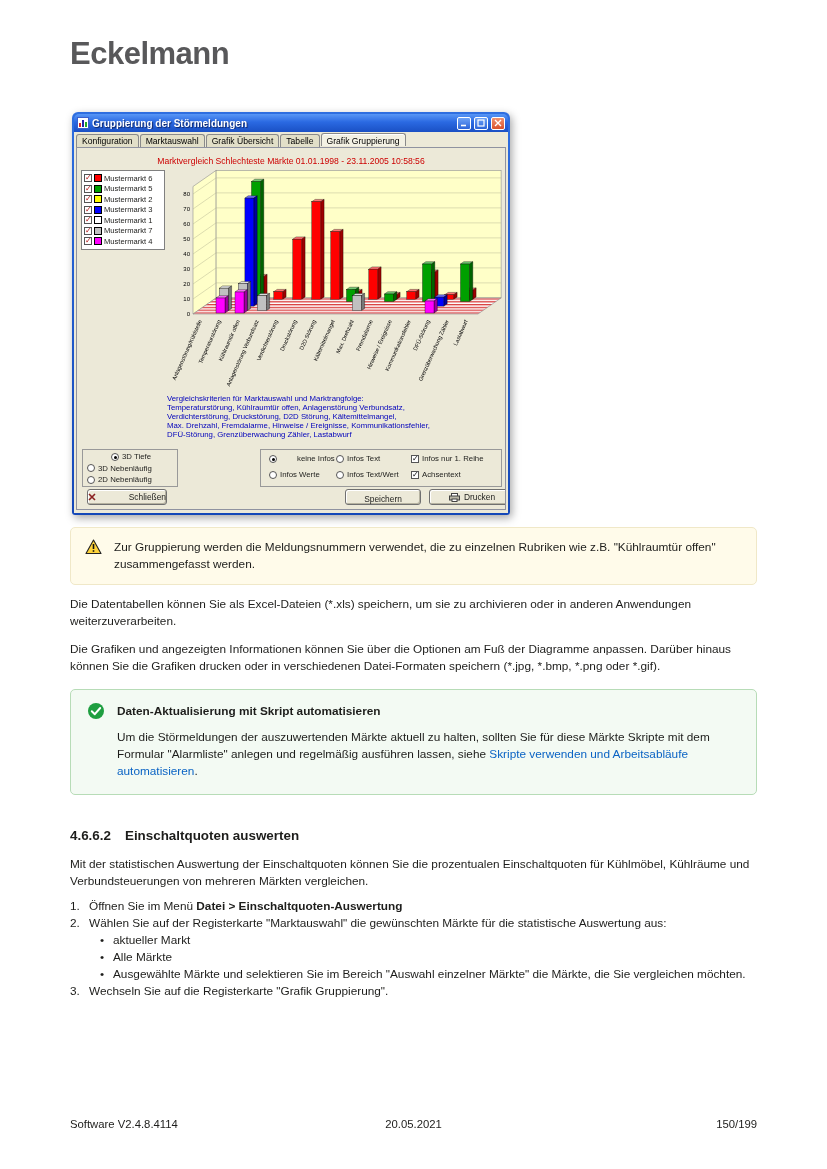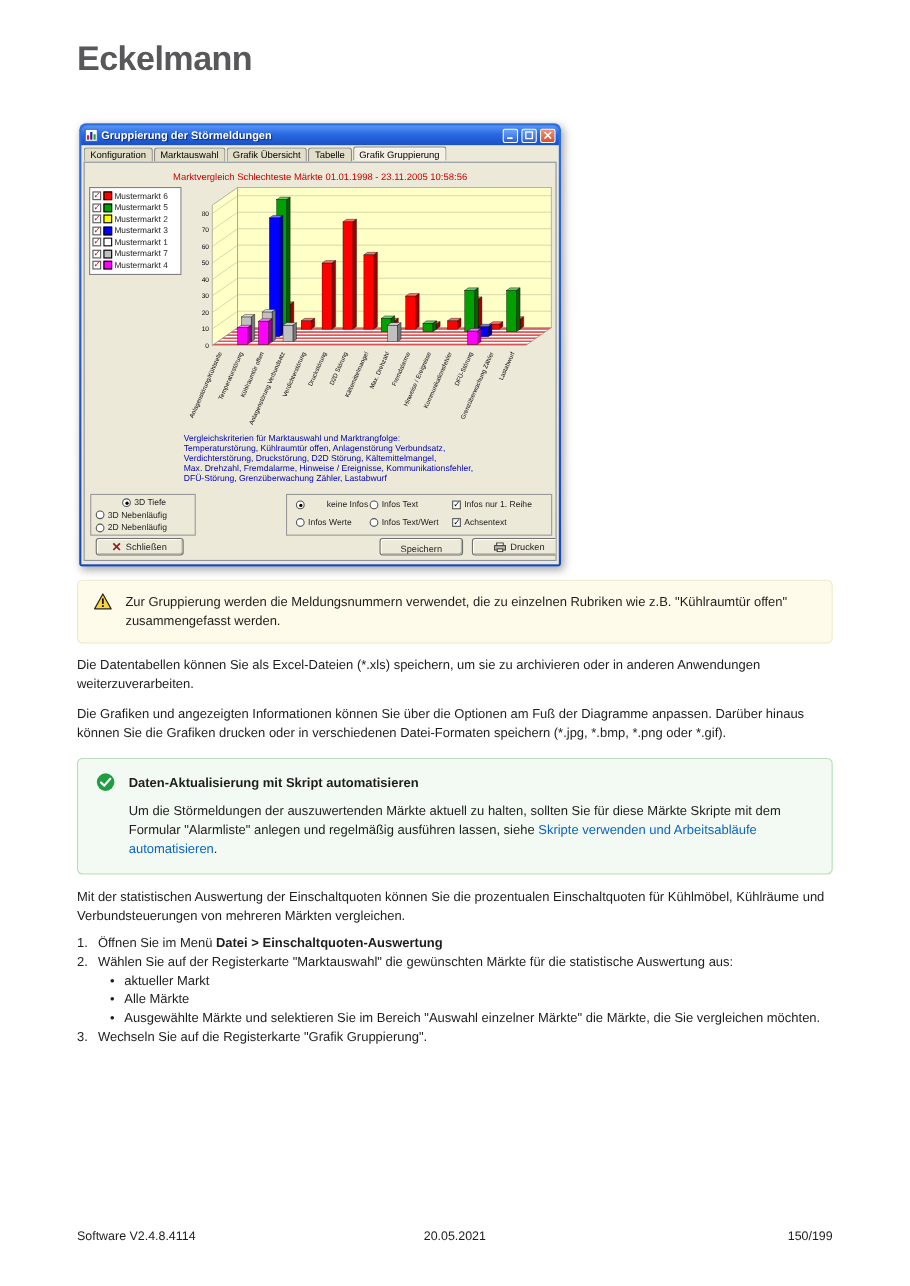--- a/index.html
+++ b/index.html
@@ -44,21 +44,21 @@
   .opt-box1{left:5px;width:96px;}
   .opt-box2{left:183px;right:3px;}
   .ctl-row{display:flex;align-items:center;gap:3px;position:absolute;}
   .radio{width:8px;height:8px;border-radius:50%;border:1px solid #555;background:#fff;position:relative;flex:none;}
   .radio.sel::after{content:'';position:absolute;left:2px;top:2px;width:3px;height:3px;border-radius:50%;background:#000;}
   .ctl-label{font-size:7.8px;white-space:nowrap;}
 
   .xp-btn{position:absolute;height:16px;display:flex;align-items:center;justify-content:center;gap:4px;
     background:#ece9d8;border:1px solid #707070;border-radius:3px;
     box-shadow:inset 1px 1px 0 #fff, inset -1px -1px 0 #b5b2a0;font-size:8.4px;}
-  .btn-close-x{bottom:4px;left:10px;width:80px;}
+  .btn-close-x{bottom:4px;left:10px;width:80px;justify-content:space-between;}
   .btn-save{bottom:4px;left:268px;width:76px;flex-direction:column;}
   .btn-print{bottom:4px;left:352px;width:86px;}
 
   
   .doc{position:absolute;left:70px;right:70px;top:527px;font-size:11.8px;line-height:17px;}
   .note{border-radius:5px;display:flex;gap:12px;align-items:flex-start;}
   .note-warning{background:#fffbea;border:1px solid #f0e8c8;padding:11px 14px;}
   .note-tip{background:#f3faf3;border:1px solid #b7dcb7;padding:12px 16px 14px;margin-top:14px;display:block;}
   .tip-head{display:flex;gap:12px;align-items:center;font-weight:bold;}
   .tip-body{margin-top:9px;margin-left:30px;}
@@ -380,20 +380,21 @@
     <div class="tip-head">
       <svg class="tip-icon" width="18" height="18" viewBox="0 0 18 18">
         <circle cx="9" cy="9" r="8" fill="#1e9e40"></circle>
         <path d="M4.8 9.3 L7.8 12.2 L13.2 6" fill="none" stroke="#fff" stroke-width="2" stroke-linecap="round" stroke-linejoin="round"></path>
       </svg>
       <span>Daten-Aktualisierung mit Skript automatisieren</span>
     </div>
     <div class="tip-body"><span>Um die Störmeldungen der auszuwertenden Märkte aktuell zu halten, sollten Sie für diese Märkte Skripte mit dem Formular "Alarmliste" anlegen und regelmäßig ausführen lassen, siehe </span><span class="link">Skripte verwenden und Arbeitsabläufe automatisieren</span><span>.</span></div>
   </div>
 
+  <h2><span class="h2num">4.6.6.2</span><span>Einschaltquoten auswerten</span></h2>
 
   <p class="intro">Mit der statistischen Auswertung der Einschaltquoten können Sie die prozentualen Einschaltquoten für Kühlmöbel, Kühlräume und Verbundsteuerungen von mehreren Märkten vergleichen.</p>
 
   <div class="steps">
       <div class="step">
         <span class="step-num">1.</span>
         <div class="step-body"><span>Öffnen Sie im Menü </span><b>Datei &gt; Einschaltquoten-Auswertung</b></div>
       </div>
       <div class="step">
         <span class="step-num">2.</span>

